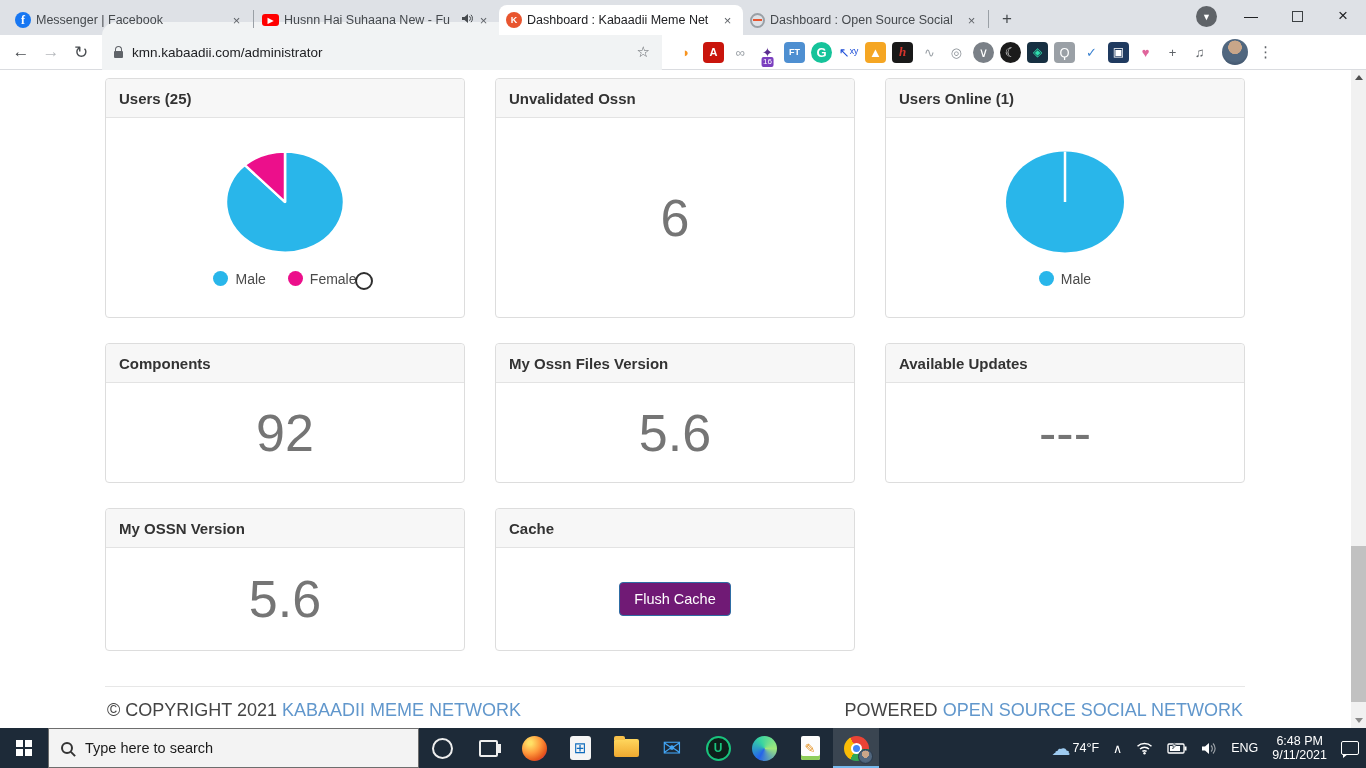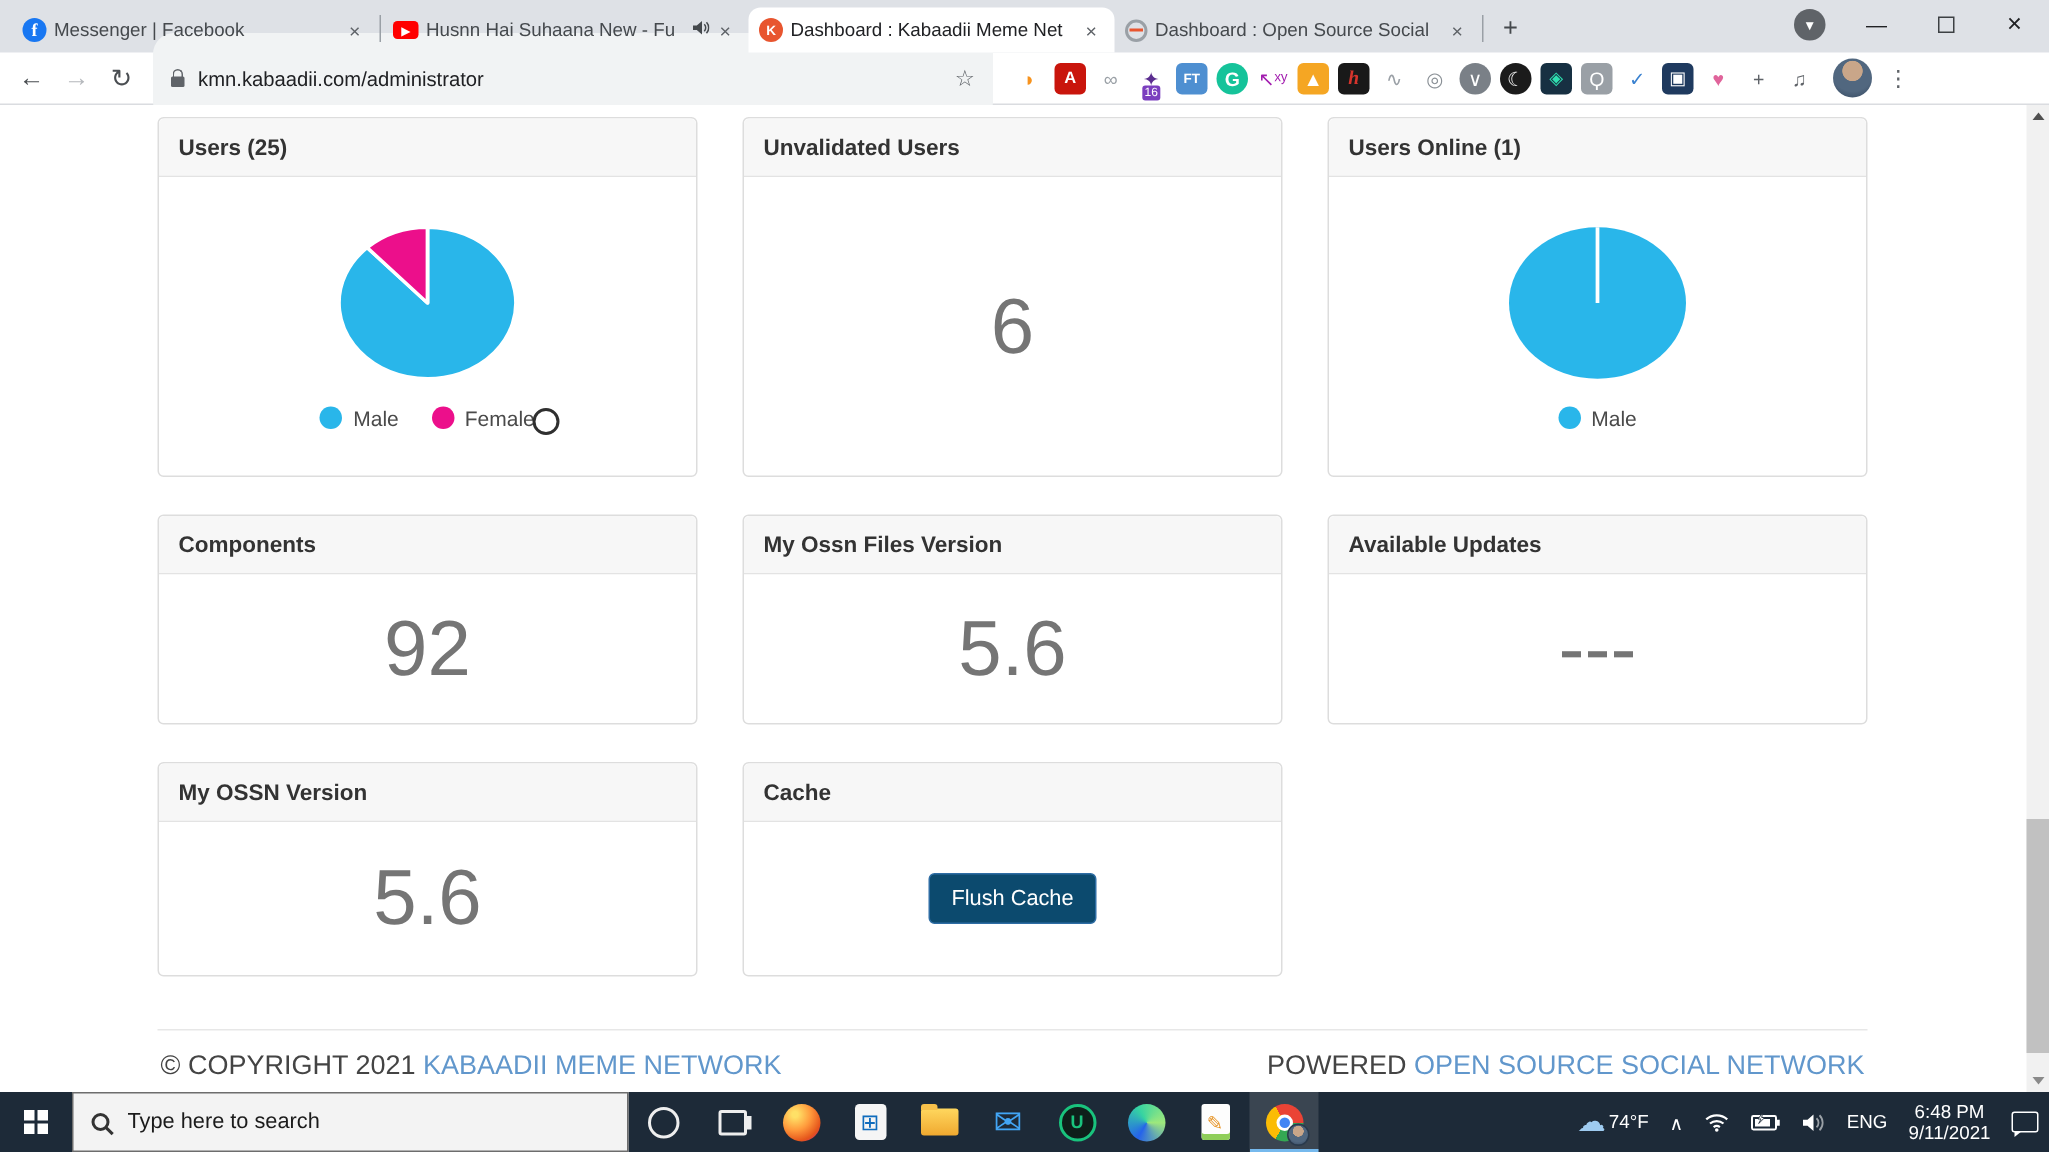--- a/index.html
+++ b/index.html
@@ -189,21 +189,21 @@
       <span class="url">kmn.kabaadii.com/administrator</span>
       <span class="star">☆</span>
     </div>
     <div class="ext-strip" id="ext-strip">
         <span class="ext anydesk-icon" style="color: rgb(247, 147, 30);">◗</span>
         <span class="ext acrobat-icon" style="background: rgb(201, 21, 12); color: rgb(255, 255, 255);">A</span>
         <span class="ext chain-icon" style="color: rgb(154, 160, 166);">∞</span>
         <span class="ext cap-badge-16-icon" style="color: rgb(91, 45, 144);">✦<i class="badge">16</i></span>
         <span class="ext ft-icon" style="background: rgb(78, 143, 209); color: rgb(255, 255, 255);">FT</span>
         <span class="ext grammarly-icon round" style="background: rgb(21, 195, 154); color: rgb(255, 255, 255);">G</span>
-        <span class="ext coords-xy-icon" style="color: #a21caf;">↖ˣʸ</span>
+        <span class="ext coords-xy-icon" style="color: #1d4ed8;">↖ˣʸ</span>
         <span class="ext image-icon" style="background: rgb(245, 166, 35); color: rgb(255, 255, 255);">▲</span>
         <span class="ext h-icon" style="background: rgb(25, 25, 25); color: rgb(214, 52, 44);">h</span>
         <span class="ext bird-icon" style="color: rgb(154, 160, 166);">∿</span>
         <span class="ext onetab-icon" style="color: rgb(138, 144, 150);">◎</span>
         <span class="ext pocket-icon round" style="background: rgb(122, 128, 135); color: rgb(255, 255, 255);">∨</span>
         <span class="ext moon-icon round" style="background: rgb(27, 27, 27); color: rgb(241, 241, 241);">☾</span>
         <span class="ext gem-icon" style="background: rgb(23, 48, 66); color: rgb(47, 224, 176);">◈</span>
         <span class="ext bulb-icon" style="background: rgb(154, 160, 166); color: rgb(255, 255, 255);">Ϙ</span>
         <span class="ext check-icon" style="color: rgb(59, 130, 208);">✓</span>
         <span class="ext reader-icon" style="background: rgb(31, 58, 95); color: rgb(255, 255, 255);">▣</span>
@@ -234,21 +234,21 @@
               <span class="li">
                   <span class="dot" style="background: rgb(236, 15, 139);"></span>
                   <span>Female</span>
                 </span>
             </div>
             <span class="ring-marker"></span>
           </div>
         </div>
 
         <div class="card">
-          <div class="card-h">Unvalidated Users</div>
+          <div class="card-h">Unvalidated Ossn</div>
           <div class="card-b">
               <span class="big">6</span>
             </div>
         </div>
 
         <div class="card">
           <div class="card-h">Users Online (1)</div>
           <div class="card-b col">
             <svg class="pie" viewBox="0 0 124 124" preserveAspectRatio="none">
               <circle cx="62" cy="62" r="59" fill="#29b6ea"></circle>
@@ -288,21 +288,21 @@
         <div class="card">
           <div class="card-h">My OSSN Version</div>
           <div class="card-b">
               <span class="big">5.6</span>
             </div>
         </div>
 
         <div class="card">
           <div class="card-h">Cache</div>
           <div class="card-b">
-              <button class="btn" style="background: #0c4a6e;">Flush Cache</button>
+              <button class="btn" style="background: #701a75;">Flush Cache</button>
             </div>
         </div>
       </div>
 
       <div class="pfooter">
         <div>
           <span>© COPYRIGHT 2021 </span><a href="#" style="color: rgb(97, 151, 204);">KABAADII MEME NETWORK</a>
         </div>
         <div>
           <span>POWERED </span><a href="#" style="color: rgb(97, 151, 204);">OPEN SOURCE SOCIAL NETWORK</a>

